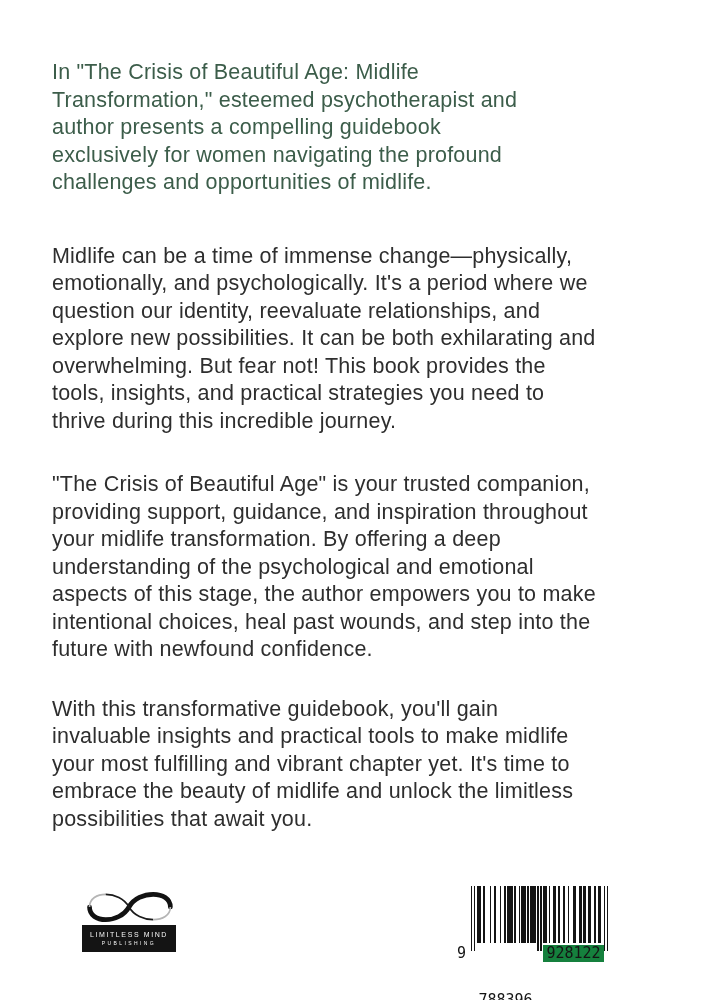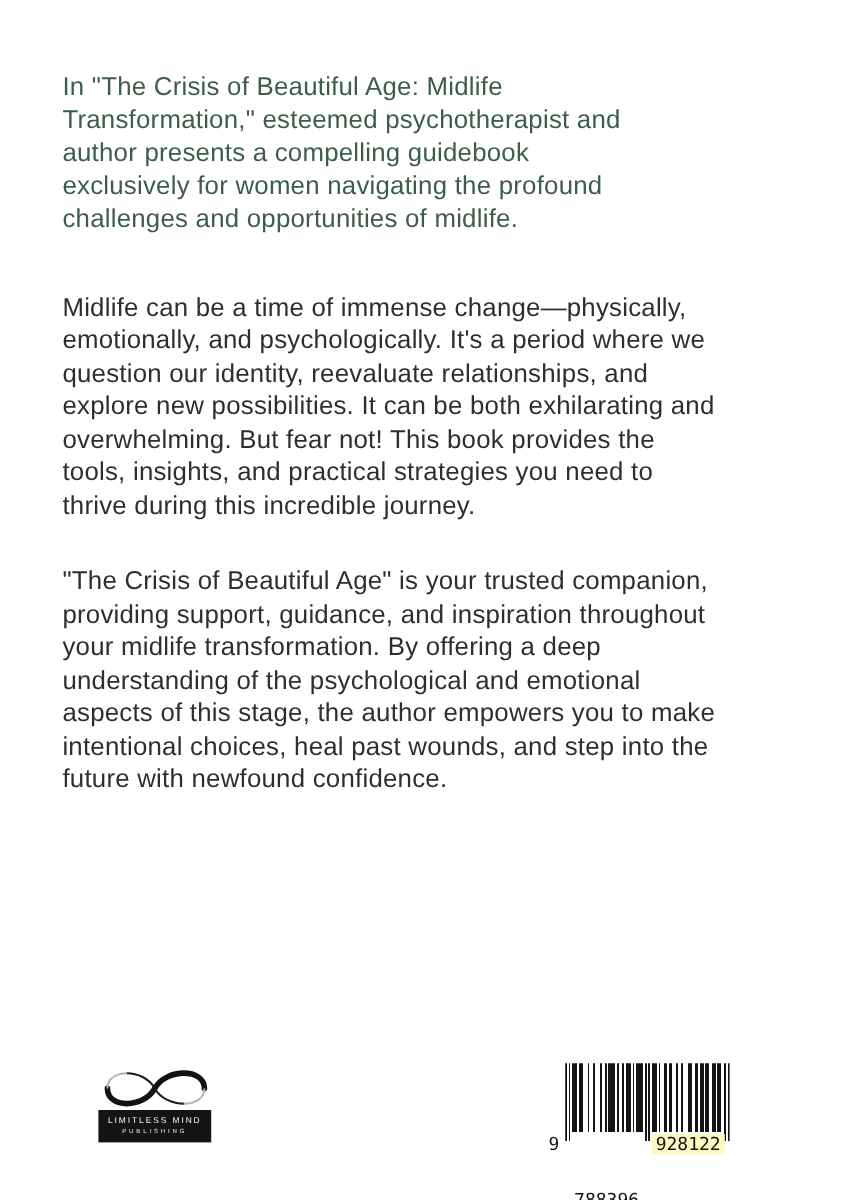--- a/index.html
+++ b/index.html
@@ -57,21 +57,21 @@
   }
   .bc-text {
     position: absolute; top: 59px; left: 0; right: 0; height: 17px;
     font-family: "DejaVu Sans Mono", monospace;
     font-size: 15px; line-height: 17px;
     color: var(--barcode-black, #141414);
   }
   .bc-text span { position: absolute; top: 0; }
   .bc-9  { left: -14px; }
   .bc-g1 { left: 4px;  width: 61px; background: #ffffff; text-align: center; margin-top: 47px; }
-  .bc-g2 { left: 72px; width: 61px; background: #fef9c3; text-align: center; }
+  .bc-g2 { left: 72px; width: 61px; background: #15803d; text-align: center; }
 </style>
 </head>
 <body>
 
 <div class="page">
 
   <div class="text-block">
     <p class="intro">In "The Crisis of Beautiful Age: Midlife
 Transformation," esteemed psychotherapist and
 author presents a compelling guidebook
@@ -84,20 +84,25 @@
 overwhelming. But fear not! This book provides the
 tools, insights, and practical strategies you need to
 thrive during this incredible journey.</p>
     <p class="p2"><span>"</span><span class="bold-title">The Crisis of Beautiful Age</span><span>" is your trusted companion,
 providing support, guidance, and inspiration throughout
 your midlife transformation. By offering a deep
 understanding of the psychological and emotional
 aspects of this stage, the author empowers you to make
 intentional choices, heal past wounds, and step into the
 future with newfound confidence.</span></p>
+    <p class="p3">With this transformative guidebook, you'll gain
+invaluable insights and practical tools to make midlife
+your most fulfilling and vibrant chapter yet. It's time to
+embrace the beauty of midlife and unlock the limitless
+possibilities that await you.</p>
   </div>
 
   <div class="footer">
 
     <div class="logo">
       <svg class="infinity" viewBox="0 0 100 46" fill="none">
 
         <path d="M8 23 C8 41, 40 41, 50 23 C60 5, 94 5, 94 23" stroke="#121212" stroke-width="5" stroke-linecap="round"></path>
 
         <path d="M8 23 C8 14, 16 9.5, 25.25 9.5" stroke="#b5b5b5" stroke-width="1.8"></path>

